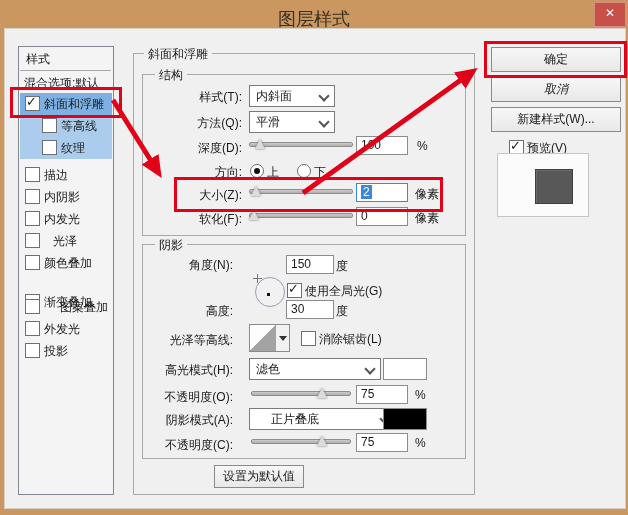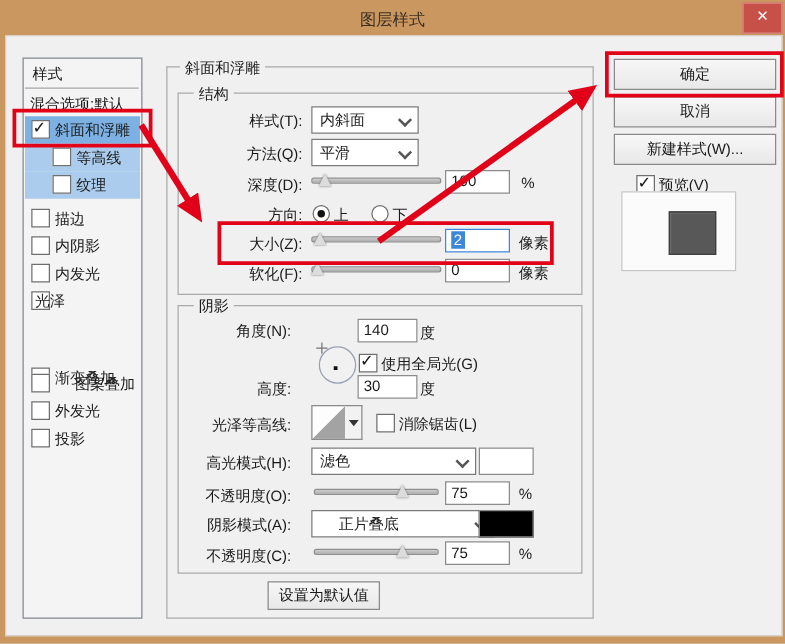--- a/index.html
+++ b/index.html
@@ -1,20 +1,20 @@
 <!DOCTYPE html>
 <html><head>
 <meta charset="utf-8">
 <style>
   html,body{margin:0;padding:0;}
   body{font-family:"Liberation Sans","DejaVu Sans",sans-serif;font-size:12px;color:#1a1a1a;}
   #win{position:relative;width:628px;height:515px;background:#c9975f;overflow:hidden;outline:1px solid #8a6a3f;}
   .abs{position:absolute;}
   #titlebar{left:0;top:0;width:628px;height:28px;}
-  #title{left:0;top:7px;width:628px;text-align:center;font-size:13px;color:#3b2f22;}
+  #title{left:0;top:7px;width:628px;text-align:center;font-size:18px;color:#3b2f22;}
   #closebtn{left:594px;top:2px;width:30px;height:23px;background:#c75048;border:1px solid #d88d84;color:#fff;
             text-align:center;line-height:21px;font-size:12px;font-weight:bold;cursor:pointer;}
   #content{left:4px;top:28px;width:620px;height:479px;background:#f0f0f0;border:1px solid #d8d0c4;}
   
   #sidebar{left:13px;top:17px;width:94px;height:447px;background:#f4f4f4;border:1px solid #828790;}
   .sb-head{left:7px;top:4px;}
   .sb-sep{left:1px;top:23px;width:91px;height:1px;background:#a8a8a8;}
   .sb-row{left:1px;width:92px;height:22px;}
   .row-sel{background:#7db1e3;}
   .row-sel2{background:#abccec;}
@@ -94,21 +94,25 @@
       <div class="abs sb-row" style="top:139px;">
         <span class="cb" style="left:5px;top:3px;"></span>
         <span class="sb-label" style="left:24px;">内阴影</span>
       </div>
       <div class="abs sb-row" style="top:161px;">
         <span class="cb" style="left:5px;top:3px;"></span>
         <span class="sb-label" style="left:24px;">内发光</span>
       </div>
       <div class="abs sb-row" style="top:183px;">
         <span class="cb" style="left:5px;top:3px;"></span>
-        <span class="sb-label" style="left:8px;">光泽</span>
+        <span class="sb-label" style="left:33px;">光泽</span>
+      </div>
+      <div class="abs sb-row" style="top:205px;">
+        <span class="cb" style="left:5px;top:3px;"></span>
+        <span class="sb-label" style="left:24px;">颜色叠加</span>
       </div>
       <div class="abs sb-row" style="top:227px;margin-top:17px;">
         <span class="cb" style="left:5px;top:3px;"></span>
         <span class="sb-label" style="left:24px;">渐变叠加</span>
       </div>
       <div class="abs sb-row" style="top:249px;">
         <span class="cb" style="left:5px;top:3px;"></span>
         <span class="sb-label" style="left:40px;">图案叠加</span>
       </div>
       <div class="abs sb-row" style="top:271px;">
@@ -171,21 +175,21 @@
       </div>
 
       <div class="fs" style="left:8px;top:190px;width:322px;height:213px;">
         <span class="legend" style="left:12px;top:-8px;">阴影</span>
 
         <div class="lab" style="left:22px;top:12px;width:68px;">角度(N):</div>
         <div class="dial" style="left:112px;top:32px;">
           <div class="dial-dot" style="left:11px;top:15px;"></div>
         </div>
         <div class="crosshair" style="left:110px;top:29px;"></div>
-        <div class="vbox" style="left:143px;top:10px;width:42px;"><span>140</span></div>
+        <div class="vbox" style="left:143px;top:10px;width:42px;"><span>150</span></div>
         <div class="unit" style="left:193px;top:13px;">度</div>
 
         <span class="cb" style="left:144px;top:38px;">
             <span class="mark">✓</span>
           </span>
         <span class="unit" style="left:162px;top:38px;">使用全局光(G)</span>
 
         <div class="lab" style="left:22px;top:58px;width:68px;">高度:</div>
         <div class="vbox" style="left:143px;top:55px;width:42px;"><span>30</span></div>
         <div class="unit" style="left:193px;top:58px;">度</div>
@@ -224,21 +228,21 @@
           <div class="thumb" style="left:66px;"></div>
         </div>
         <div class="vbox" style="left:213px;top:188px;width:46px;"><span>75</span></div>
         <div class="unit" style="left:272px;top:191px;">%</div>
       </div>
 
       <div class="btn" style="left:80px;top:411px;width:88px;height:21px;line-height:21px;">设置为默认值</div>
     </div>
 
     <div class="btn" style="left:486px;top:18px;width:128px;height:23px;line-height:23px;">确定</div>
-    <div class="btn" style="left:486px;top:48px;width:128px;height:23px;line-height:23px;">取消</div>
+    <div class="btn" style="left:486px;top:48px;width:128px;height:23px;line-height:23px;font-style:italic;">取消</div>
     <div class="btn" style="left:486px;top:78px;width:128px;height:23px;line-height:23px;">新建样式(W)...</div>
 
     <span class="cb" style="left:504px;top:111px;">
         <span class="mark">✓</span>
       </span>
     <span class="abs" style="left:522px;top:111px;">预览(V)</span>
 
     <div class="abs" id="preview-well">
       <div class="abs" id="preview-square"></div>
     </div>

